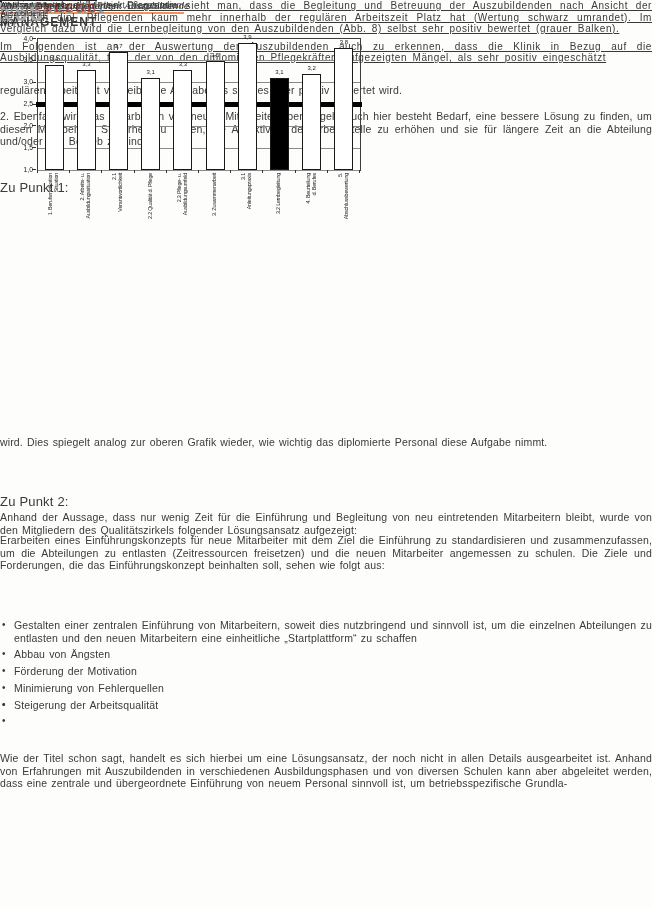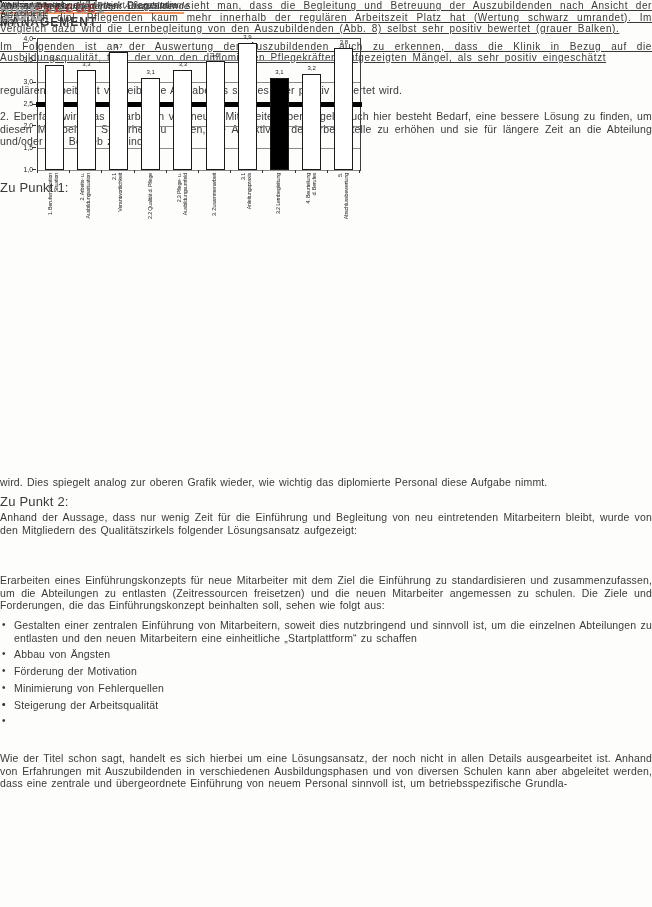--- a/index.html
+++ b/index.html
@@ -154,28 +154,28 @@
 Abschlussbewertung</div>
     <div class="xtick" style="left: 358px; top: 169px;"></div>
   </div>
 <div class="abs caption">Abb. 8: Arbeitszufriedenheit Auszubildende</div>
 
 <div class="abs rcol">
   <p>Im zuvor abgebildeten Diagramm sieht man, dass die Begleitung und Betreuung der Auszubildenden nach Ansicht der Befragten dipl. Pflegenden kaum mehr innerhalb der regulären Arbeitszeit Platz hat (Wertung schwarz umrandet). Im Vergleich dazu wird die Lernbegleitung von den Auszubildenden (Abb. 8) selbst sehr positiv bewertet (grauer Balken).</p>
   <p>Im Folgenden ist an der Auswertung der Auszubildenden auch zu erkennen, dass die Klinik in Bezug auf die Ausbildungsqualität, trotz der von den diplomierten Pflegekräften aufgezeigten Mängel, als sehr positiv eingeschätzt</p>
 </div>
 
-<div class="abs col" style="top:476px;">
+<div class="abs col" style="top:436px;">
   <p class="body">wird. Dies spiegelt analog zur oberen Grafik wieder, wie wichtig das diplomierte Personal diese Aufgabe nimmt.</p>
 </div>
 <div class="abs col heading" style="top:494px;">Zu Punkt 2:</div>
 <div class="abs col" style="top:511px;">
   <p class="body">Anhand der Aussage, dass nur wenig Zeit für die Einführung und Begleitung von neu eintretenden Mitarbeitern bleibt, wurde von den Mitgliedern des Qualitätszirkels folgender Lösungsansatz aufgezeigt:</p>
 </div>
-<div class="abs col" style="top:574px;">
+<div class="abs col" style="top:534px;">
   <p class="body">Erarbeiten eines Einführungskonzepts für neue Mitarbeiter mit dem Ziel die Einführung zu standardisieren und zusammenzufassen, um die Abteilungen zu entlasten (Zeitressourcen freisetzen) und die neuen Mitarbeiter angemessen zu schulen. Die Ziele und Forderungen, die das Einführungskonzept beinhalten soll, sehen wie folgt aus:</p>
 </div>
 
 <div class="abs col" style="top:619px;">
   <ul class="blist">
     <li><span class="dot">•</span><span>Gestalten einer zentralen Einführung von Mitarbeitern, soweit dies nutzbringend und sinnvoll ist, um die einzelnen Abteilungen zu entlasten und den neuen Mitarbeitern eine einheitliche „Startplattform“ zu schaffen</span></li>
     <li><span class="dot">•</span><span>Abbau von Ängsten</span></li>
     <li><span class="dot">•</span><span>Förderung der Motivation</span></li>
     <li><span class="dot">•</span><span>Minimierung von Fehlerquellen</span></li>
     <li><span class="dot">•</span></li>

